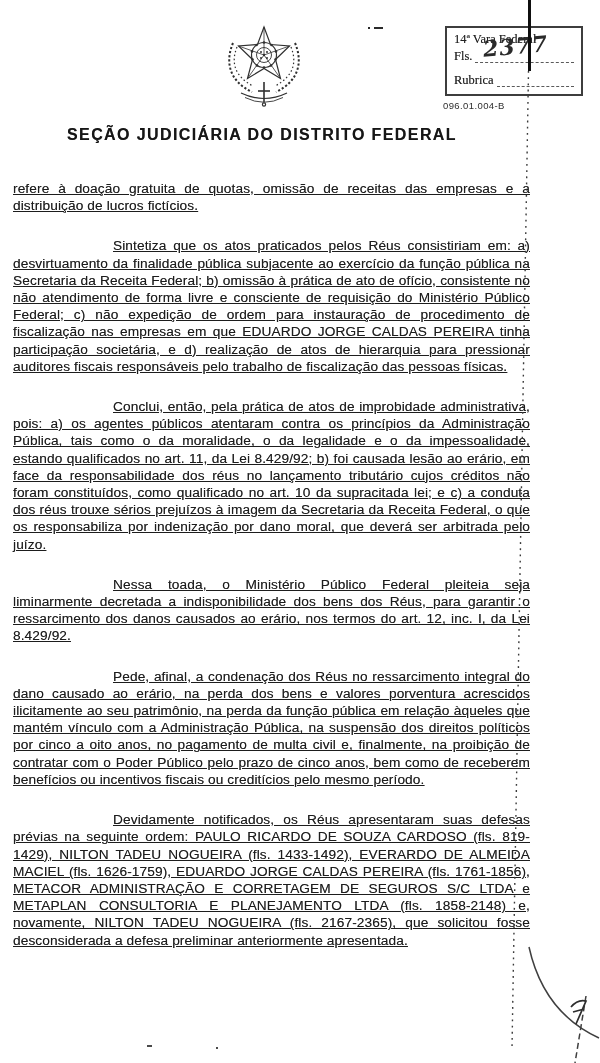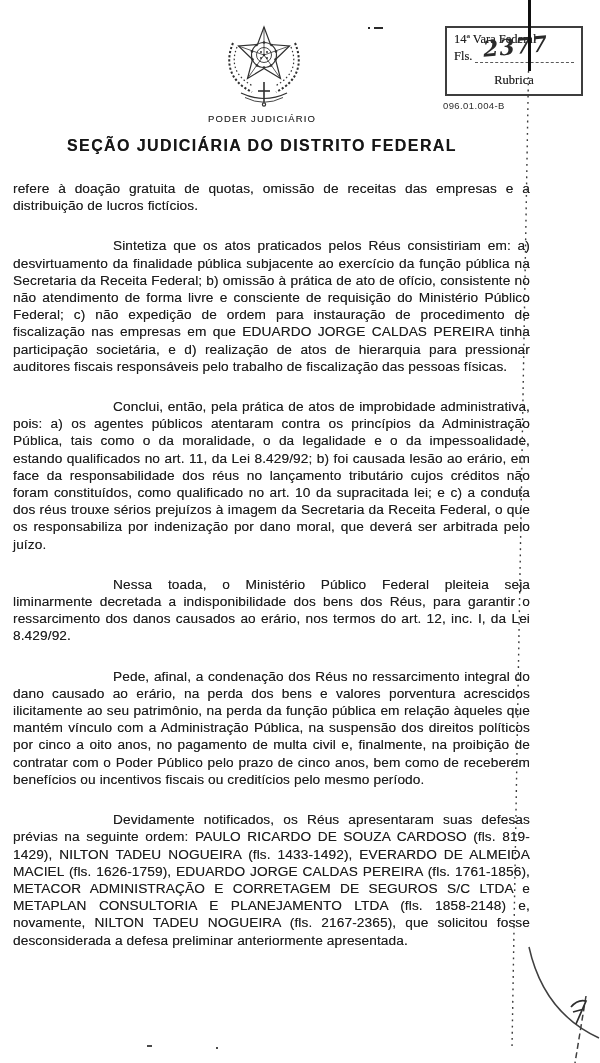--- a/index.html
+++ b/index.html
@@ -29,21 +29,21 @@
   .stamp{
     position:absolute;left:445px;top:26px;width:138px;height:70px;
     border:2.5px solid #3d3d3d;
     font-family:"Liberation Serif",serif;
     font-size:12.5px;color:#222;
     padding:4px 7px 0 7px;box-sizing:border-box;
     background:transparent;
   }
   .stamp-court{white-space:nowrap;text-shadow:0 0 .4px rgba(30,30,30,.5);}
   .stamp-row{display:flex;align-items:center;margin-top:2px;}
-  .stamp-row.rubrica{margin-top:9px;flex-direction:column;}
+  .stamp-row.rubrica{margin-top:9px;}
   .stamp-label{white-space:nowrap;text-shadow:0 0 .4px rgba(30,30,30,.5);}
   .stamp-line{
     flex:1;border-bottom:1.5px dashed #5a5a5a;height:12px;margin-left:3px;
     position:relative;
   }
   .hand-number{
     position:absolute;left:8px;top:-17px;
     font-family:"DejaVu Serif",serif;
     font-style:italic;font-weight:700;font-size:22px;color:#2a2a2a;
     letter-spacing:1px;transform:rotate(-5deg);
@@ -51,20 +51,21 @@
   .form-code{
     position:absolute;left:443px;top:100px;width:142px;
     font-size:9.5px;letter-spacing:.4px;color:#2e2e2e;
   }
   
   .doc-body{
     position:absolute;left:13px;top:180px;width:517px;
     font-size:13.7px;line-height:17.2px;text-align:justify;
     color:#1d1d1d;text-shadow:0 0 .5px rgba(25,25,25,.55);
     letter-spacing:.1px;
+    text-decoration:underline;
   }
   .doc-body p{margin:0 0 23px 0;}
   .doc-body p.indent{text-indent:100px;}
   
   .artifacts{position:absolute;left:0;top:0;width:600px;height:1063px;pointer-events:none;}
 </style>
 </head>
 <body>
 
 <div class="page">
@@ -104,21 +105,20 @@
     <g>
       <path d="M45,68 L45,88" stroke-width="1.6"></path>
       <path d="M39,77 L51,77" stroke-width="1.6"></path>
       <circle cx="45" cy="90.5" r="1.6"></circle>
       <path d="M22,79 Q45,90 68,79"></path>
       <path d="M26,83.5 Q45,93 64,83.5" stroke-width="0.9"></path>
     </g>
   </svg>
 
   <div class="header-text">
-    <div class="power-label">PODER JUDICIÁRIO</div>
     <div class="section-title">SEÇÃO JUDICIÁRIA DO DISTRITO FEDERAL</div>
   </div>
 
   <div class="stamp">
     <div class="stamp-court">14ª Vara Federal</div>
     <div class="stamp-row">
       <span class="stamp-label">Fls.</span>
       <span class="stamp-line">
         <span class="hand-number">2377</span>
       </span>

